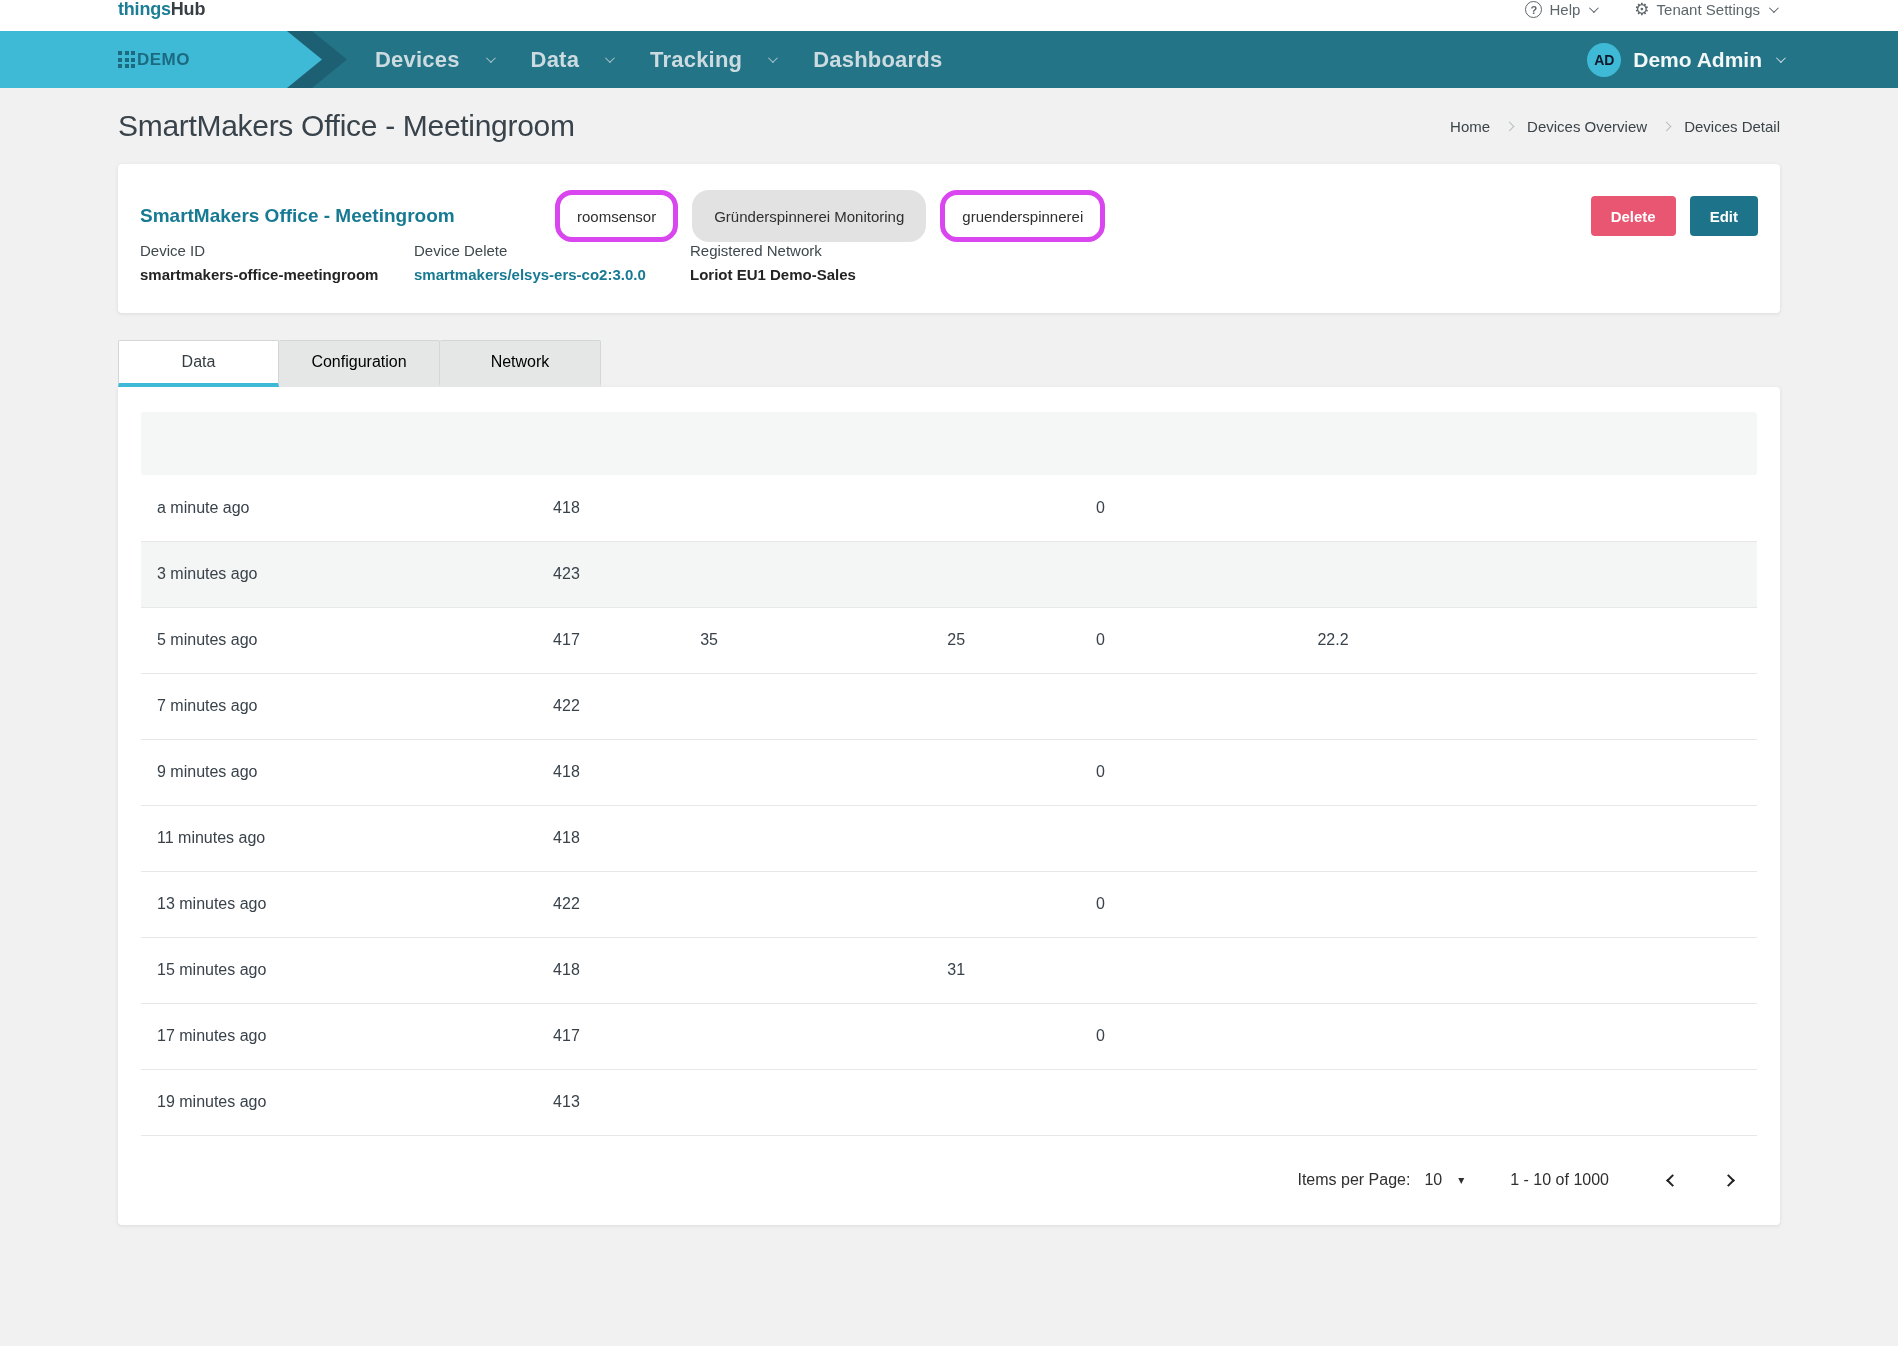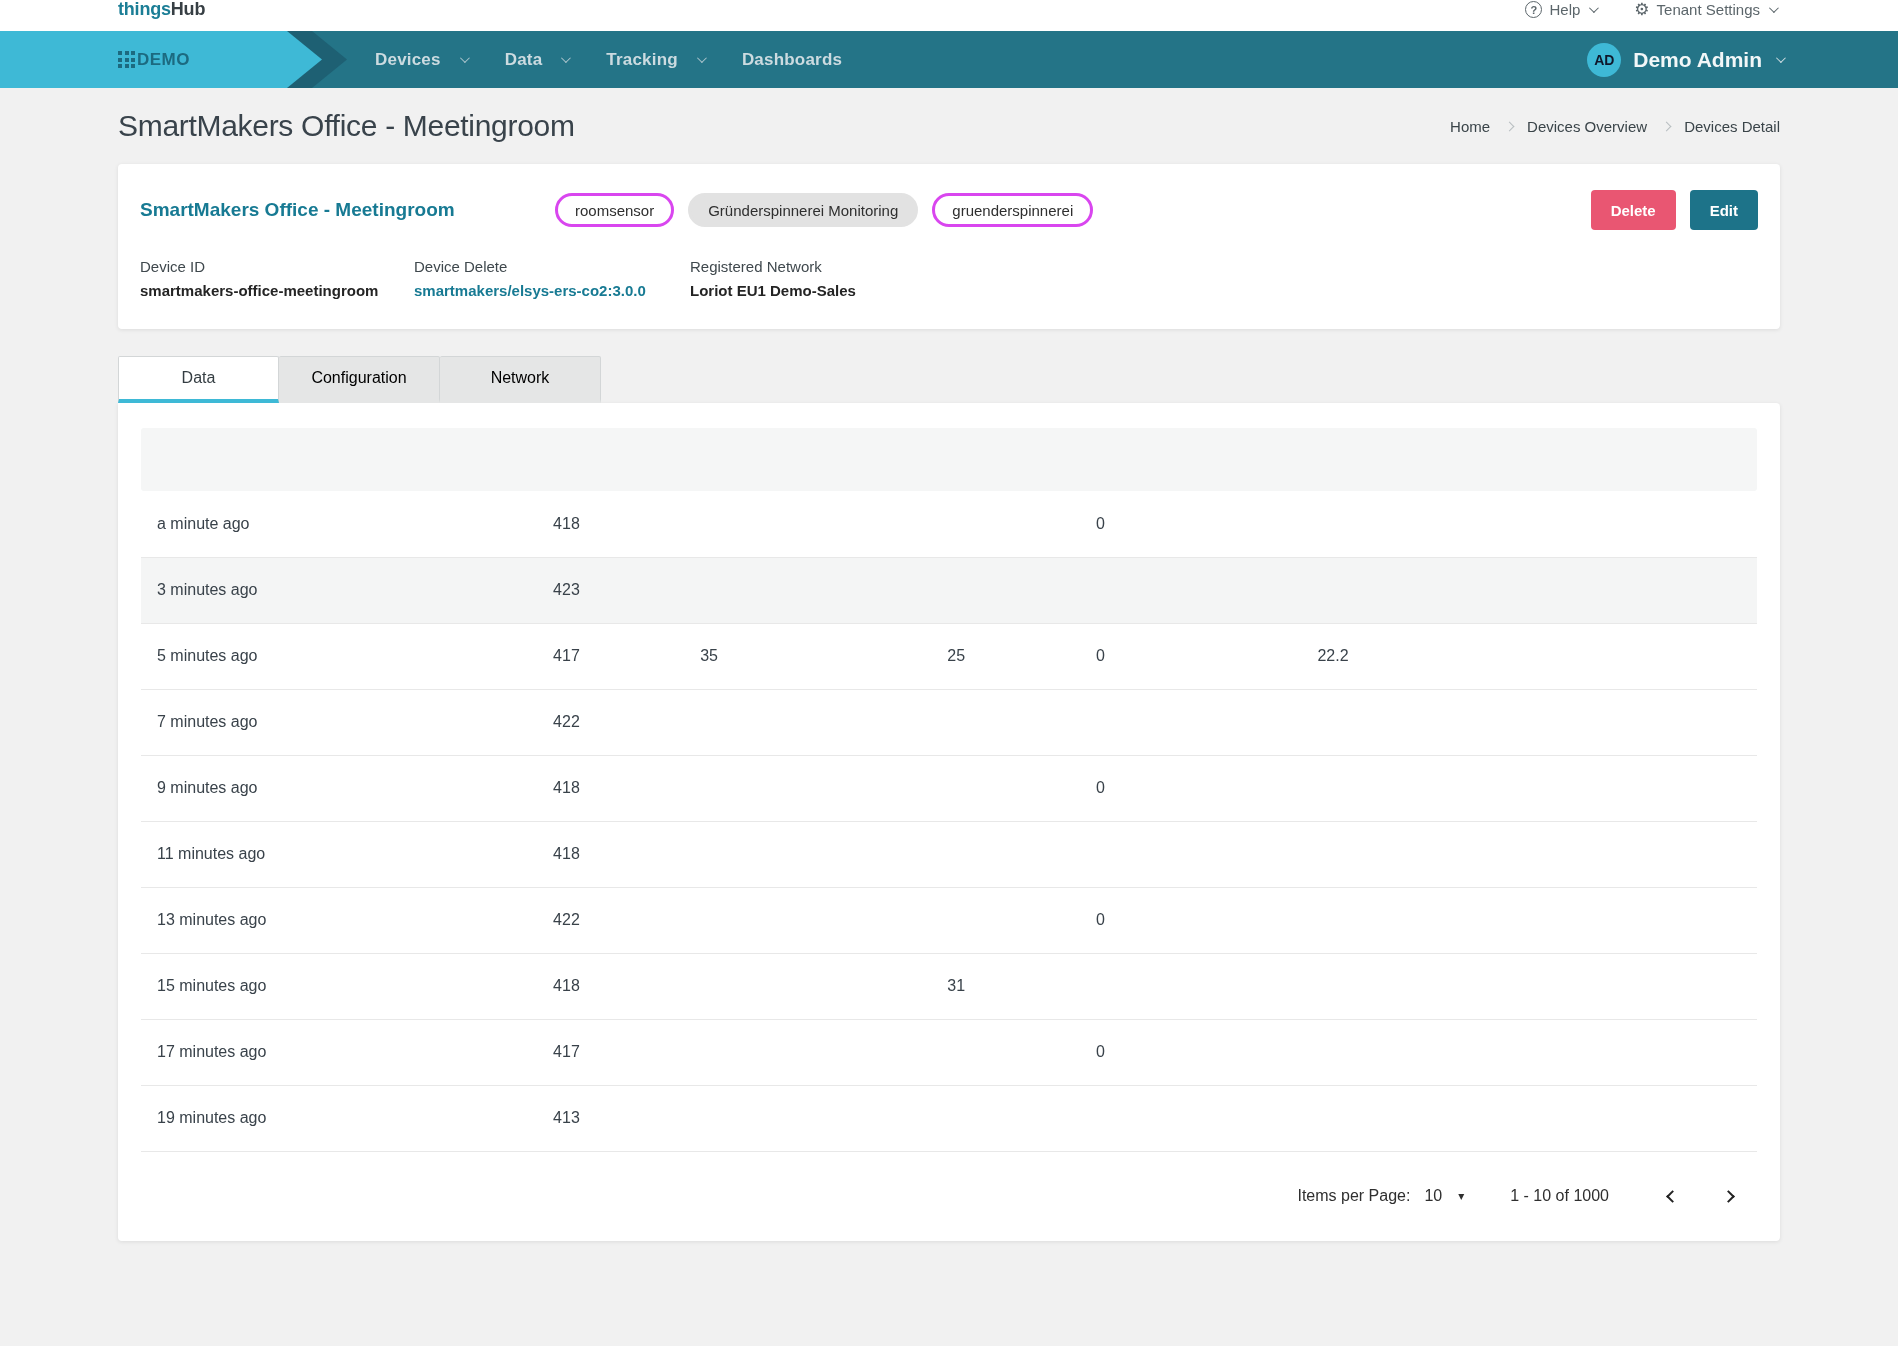--- a/index.html
+++ b/index.html
@@ -25,22 +25,22 @@
   .banner-wrap { position:relative; width:347px; height:57px; flex:none; }
   .banner-shadow { position:absolute; inset:0; width:347px; background:#1e6073;
     clip-path:polygon(0 0, 312px 0, 347px 50%, 312px 100%, 0 100%); }
   .banner { position:absolute; inset:0; width:322px; background:#3eb9d6;
     clip-path:polygon(0 0, 287px 0, 322px 50%, 287px 100%, 0 100%);
     display:flex; align-items:center; padding-left:118px; gap:2px; cursor:pointer; }
   .grid-icon { display:inline-grid; grid-template-columns:repeat(3,4px); grid-gap:2.5px; }
   .grid-icon i { width:4px; height:4px; background:#1c6a80; }
   .banner-label { font-size:17px; font-weight:700; letter-spacing:.5px; color:#1c6a80; }
   .nav-items { display:flex; gap:38px; margin-left:28px; }
-  .nav-item { color:#ccdbe0; font-size:17px; font-weight:600; letter-spacing:.2px;
-    display:flex; align-items:center; gap:17px; cursor:pointer; }
+  .nav-item { color:#ccdbe0; font-size:22px; font-weight:600; letter-spacing:.2px;
+    display:flex; align-items:center; gap:24px; cursor:pointer; }
   .nav-item .chev { border-color:#a9c3cb; }
   .nav-user { margin-left:auto; display:flex; align-items:center; gap:12px; cursor:pointer; }
   .avatar { width:34px; height:34px; border-radius:50%; background:#3eb9d6; color:#0f172a;
     font-size:14px; font-weight:700; display:flex; align-items:center; justify-content:center; }
   .user-name { color:#f2f7f8; font-size:21px; font-weight:600; }
   .nav-user .chev { border-color:#cfdde1; }
 
   
   .page-head { margin:0 118px; height:76px; display:flex; align-items:center; justify-content:space-between; }
   .page-title { font-size:30px; font-weight:400; color:#39434b; letter-spacing:-.3px; }
@@ -48,29 +48,29 @@
   .crumb { cursor:pointer; }
   .crumb.current { cursor:default; }
   .crumb-sep { color:#b7bdc0; font-size:15px; }
 
   
   .card { background:#fff; border-radius:4px; box-shadow:0 1px 4px rgba(0,0,0,.09); }
   .device-card { margin:0 118px; padding:26px 22px 30px; }
   .device-row { display:flex; align-items:center; }
   .device-name { width:415px; flex:none; font-size:19px; font-weight:700; color:#177a93; }
   .tags { display:flex; gap:14px; align-items:center; }
-  .tag { height:34px; padding:0 17px; border:3px solid #d946ef; border-radius:17px; background:#fff;
+  .tag { height:52px; padding:0 17px; border:5px solid #d946ef; border-radius:17px; background:#fff;
     display:flex; align-items:center; font-size:15px; color:#2f2f2f; cursor:pointer; }
   .tag.filled { background:#e2e2e2; border-color:#e2e2e2; }
   .actions { margin-left:auto; display:flex; gap:14px;justify-content:flex-end; }
   .btn { height:40px; border:none; border-radius:4px; color:#fff; font-family:inherit;
     font-size:15px; font-weight:700; padding:0 20px; cursor:pointer; }
   .btn-delete { background:#e95672; }
   .btn-edit { background:#1d7389; }
-  .fields-row { display:flex; margin-top:28px; }
+  .fields-row { display:flex; }
   .field:nth-child(1) { width:274px; }
   .field:nth-child(2) { width:276px; }
   .field-label { font-size:15px; color:#3f484d; margin-bottom:7px; }
   .field-value { font-size:15px; font-weight:700; color:#242424; }
   .field-value.link { color:#177a93; cursor:pointer; }
 
   
   .tabs { margin:27px 118px 0; display:flex; }
   .tab { width:161px; height:47px; display:flex; align-items:center; justify-content:center;
     font-size:16px; cursor:pointer; border:1px solid #d3d6d7; border-bottom:4px solid transparent;

